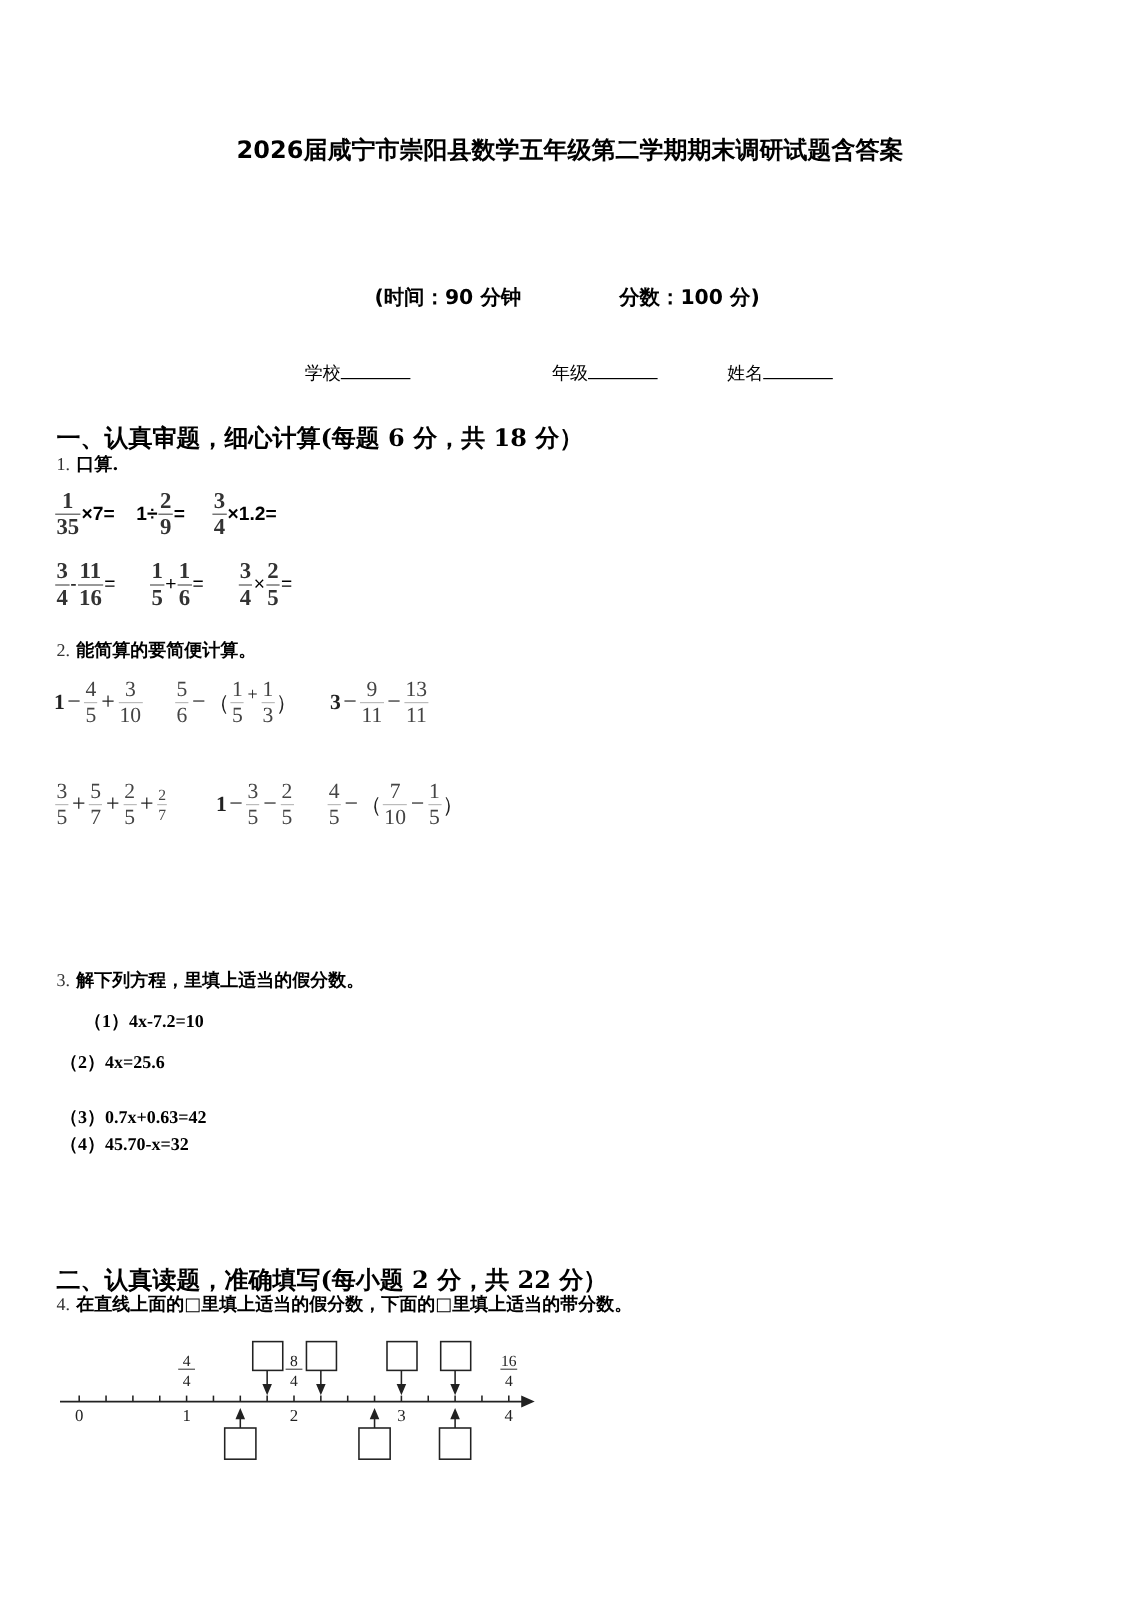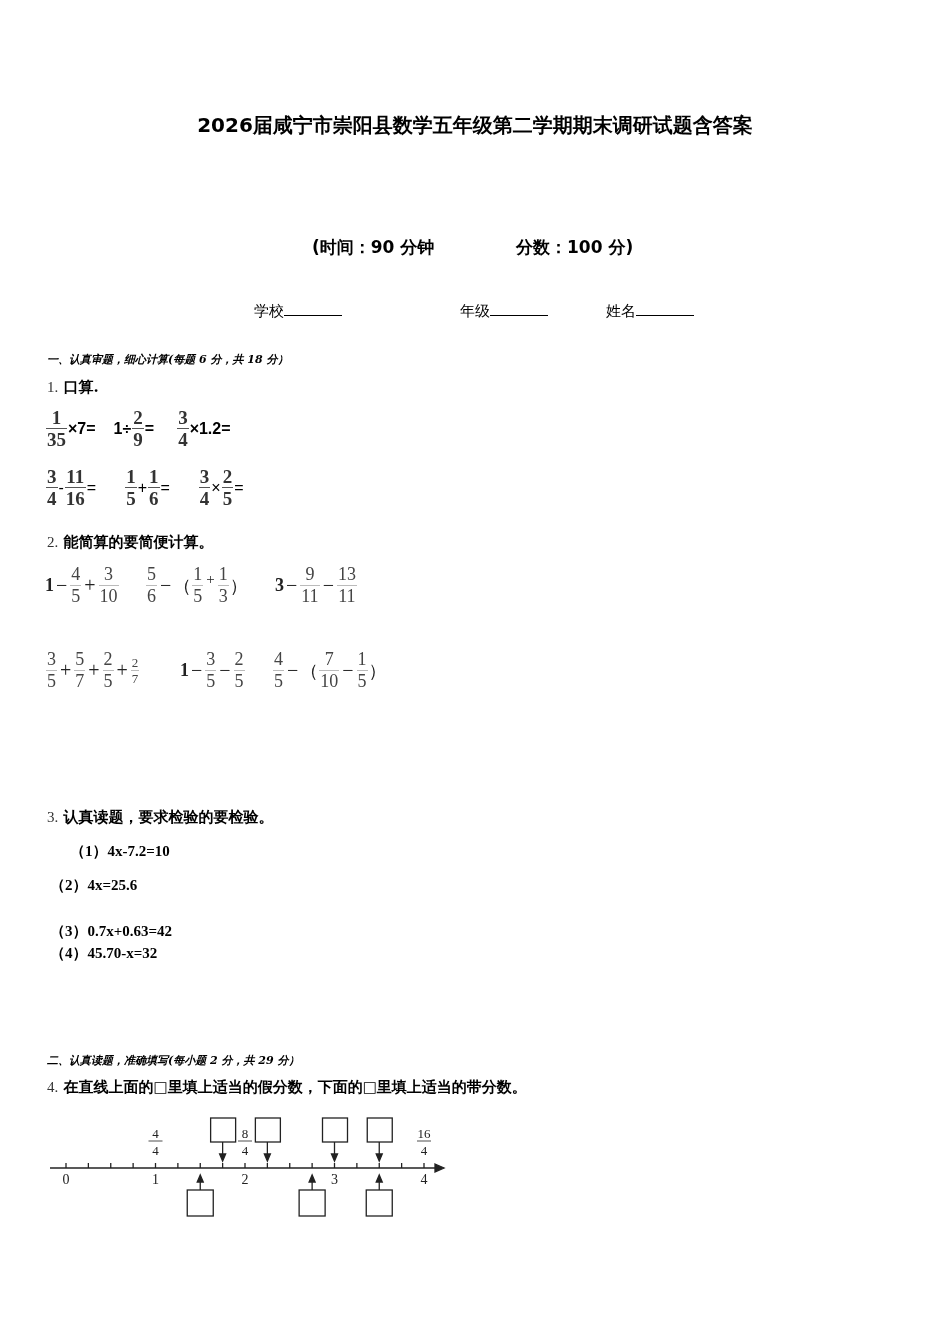--- a/index.html
+++ b/index.html
@@ -4,21 +4,21 @@
 <style>
   html, body { margin: 0; padding: 0; background: #ffffff; }
   body { width: 950px; height: 1344px; position: relative; overflow: hidden;
          font-family: "DejaVu Serif", "Liberation Serif", serif; color: #000; }
   .abs { position: absolute; white-space: nowrap; }
   .title { left: 0; width: 950px; top: 112px; text-align: center;
            font-family: "DejaVu Sans", "Liberation Sans", sans-serif; font-weight: bold; font-size: 20px; }
   .meta { top: 236px; font-family: "DejaVu Sans", "Liberation Sans", sans-serif; font-weight: bold; font-size: 17px; }
   .field { top: 301px; font-family: "DejaVu Sans", "Liberation Sans", sans-serif; font-size: 15px; }
   .field .line { display: inline-block; width: 58px; border-bottom: 1px solid #000; height: 14px; vertical-align: baseline; }
-  .section { font-size: 11px; font-weight: bold; font-style: italic; }
+  .section { font-size: 20px; font-weight: bold; }
   .qnum { font-weight: normal; color: #333; font-family: "Liberation Serif", serif; }
   .q { font-size: 15px; font-weight: bold; }
   .eq { font-size: 15px; font-weight: bold; font-family: "Liberation Serif", serif; }
   
   .frac { display: inline-flex; flex-direction: column; align-items: center; vertical-align: middle;
           font-family: "Liberation Serif", serif; font-size: 19px; line-height: 21px; color: #333; margin: 0 1px; }
   .frac .num { padding: 0 1px; }
   .frac .den { border-top: 1px solid #555; padding: 0 1px; }
   .frac.gray { color: #444; font-size: 18px; }
   .frac.gray .den { border-top: 1px solid #bbb; }
@@ -208,28 +208,28 @@
   <span class="op">−</span>
   <span class="frac gray">
       <span class="num">1</span>
       <span class="den">5</span>
     </span>
   <span>）</span>
 </div>
 
 <div class="abs q" style="left:47px; top:808px;">
   <span class="qnum">3.</span>
-  <span>认真读题，要求检验的要检验。</span>
+  <span>解下列方程，里填上适当的假分数。</span>
 </div>
 <div class="abs eq" style="left:50px; top:842px;margin-left:20px;"><span>（1）</span><span>4x-7.2=10</span></div>
 <div class="abs eq" style="left:50px; top:876px;"><span>（2）</span><span>4x=25.6</span></div>
 <div class="abs eq" style="left:50px; top:910px;margin-top:12px;"><span>（3）</span><span>0.7x+0.63=42</span></div>
 <div class="abs eq" style="left:50px; top:944px;"><span>（4）</span><span>45.70-x=32</span></div>
 
-<div class="abs section" style="left:47px; top:1053px;">二、认真读题，准确填写(每小题 2 分，共 29 分）</div>
+<div class="abs section" style="left:47px; top:1053px;">二、认真读题，准确填写(每小题 2 分，共 22 分）</div>
 <div class="abs q" style="left:47px; top:1078px;">
   <span class="qnum">4.</span>
   <span>在直线上面的□里填上适当的假分数，下面的□里填上适当的带分数。</span>
 </div>
 
 <svg class="numberline-svg" width="420" height="125" viewBox="0 0 420 125">
   <g id="nl" stroke="#222" fill="none" stroke-width="1.3">
       <line x1="10" y1="63" x2="395" y2="63"></line>
       <path d="M395 59 L404 63 L395 67 Z" fill="#222"></path>
       <line x1="26" y1="58" x2="26" y2="63"></line>

